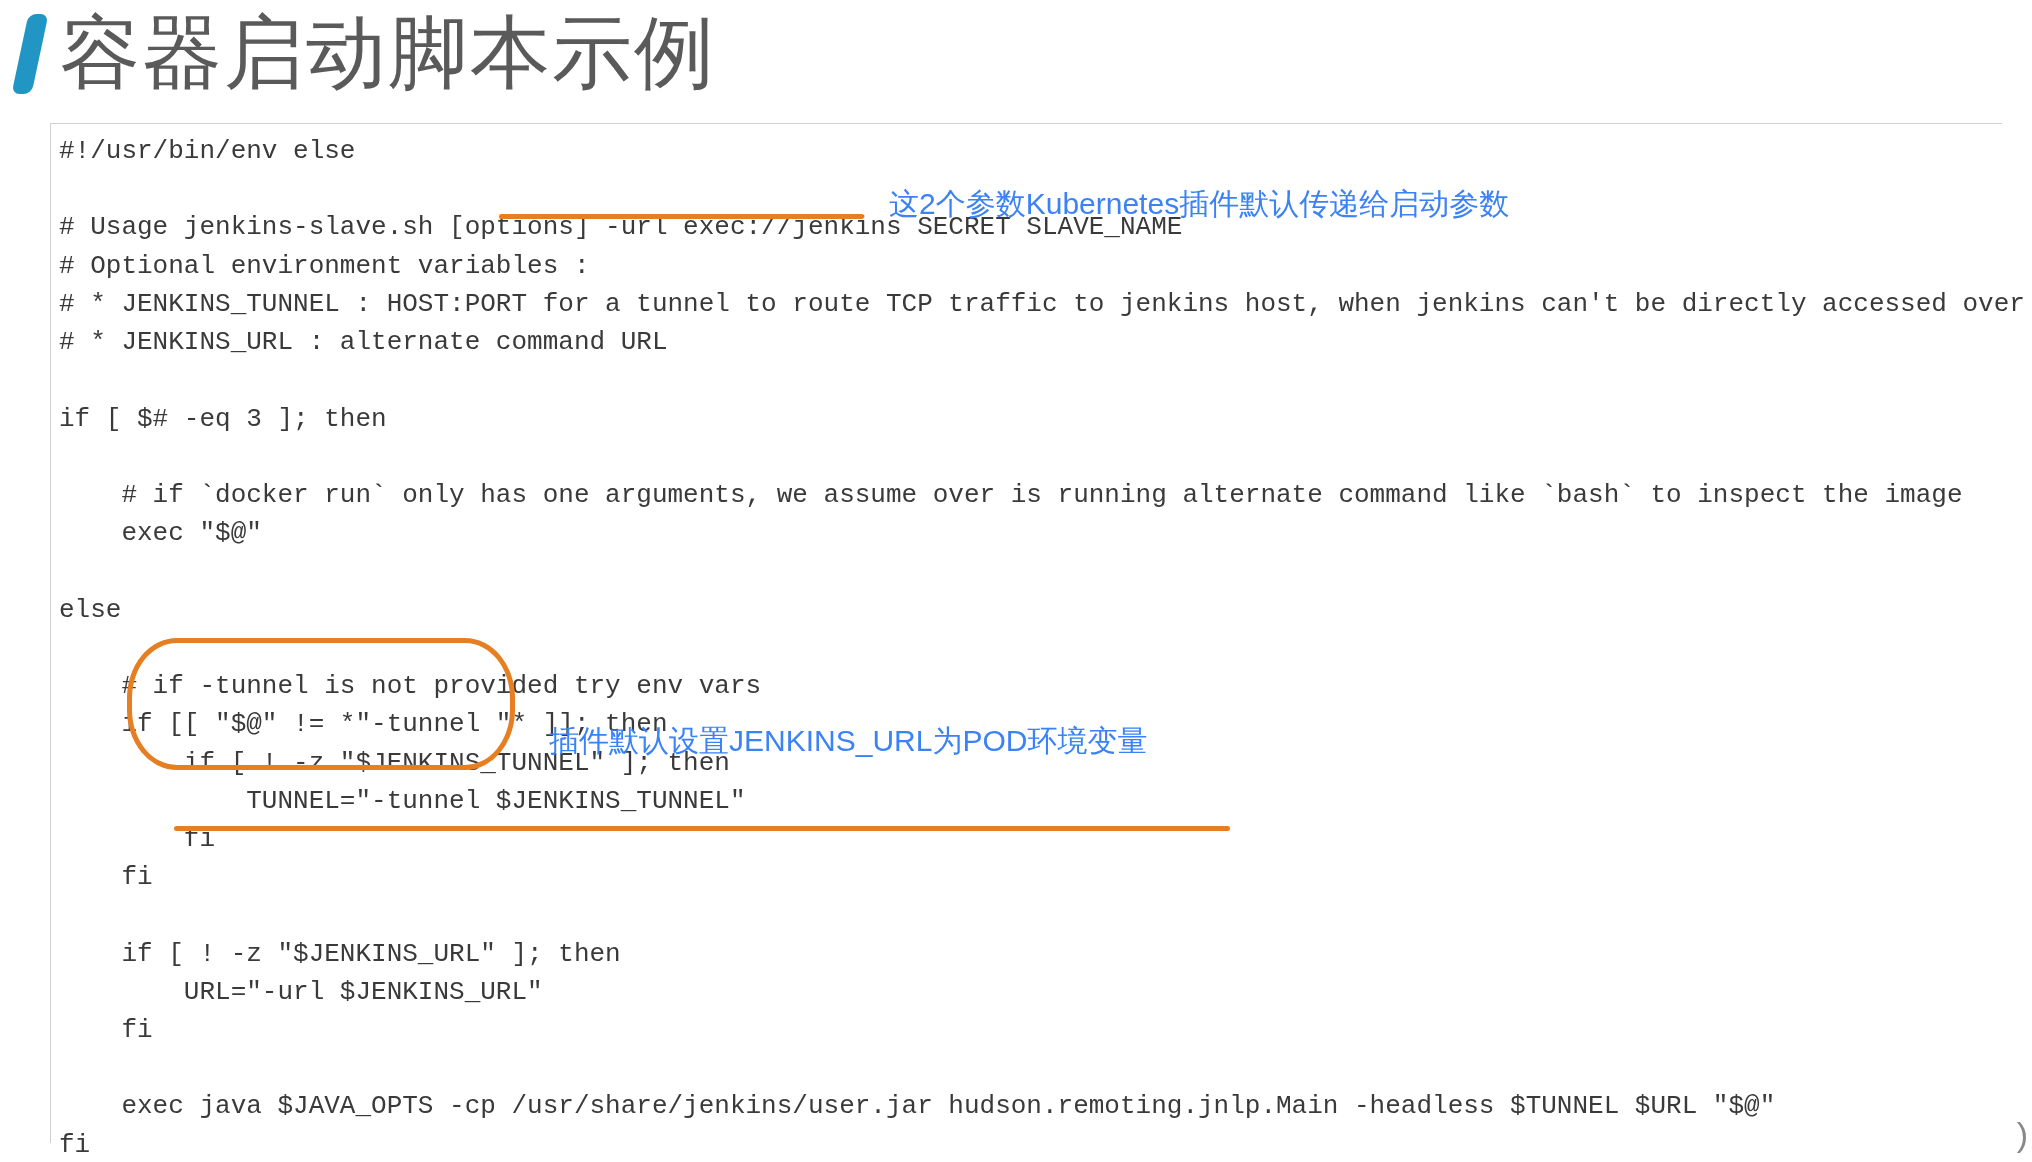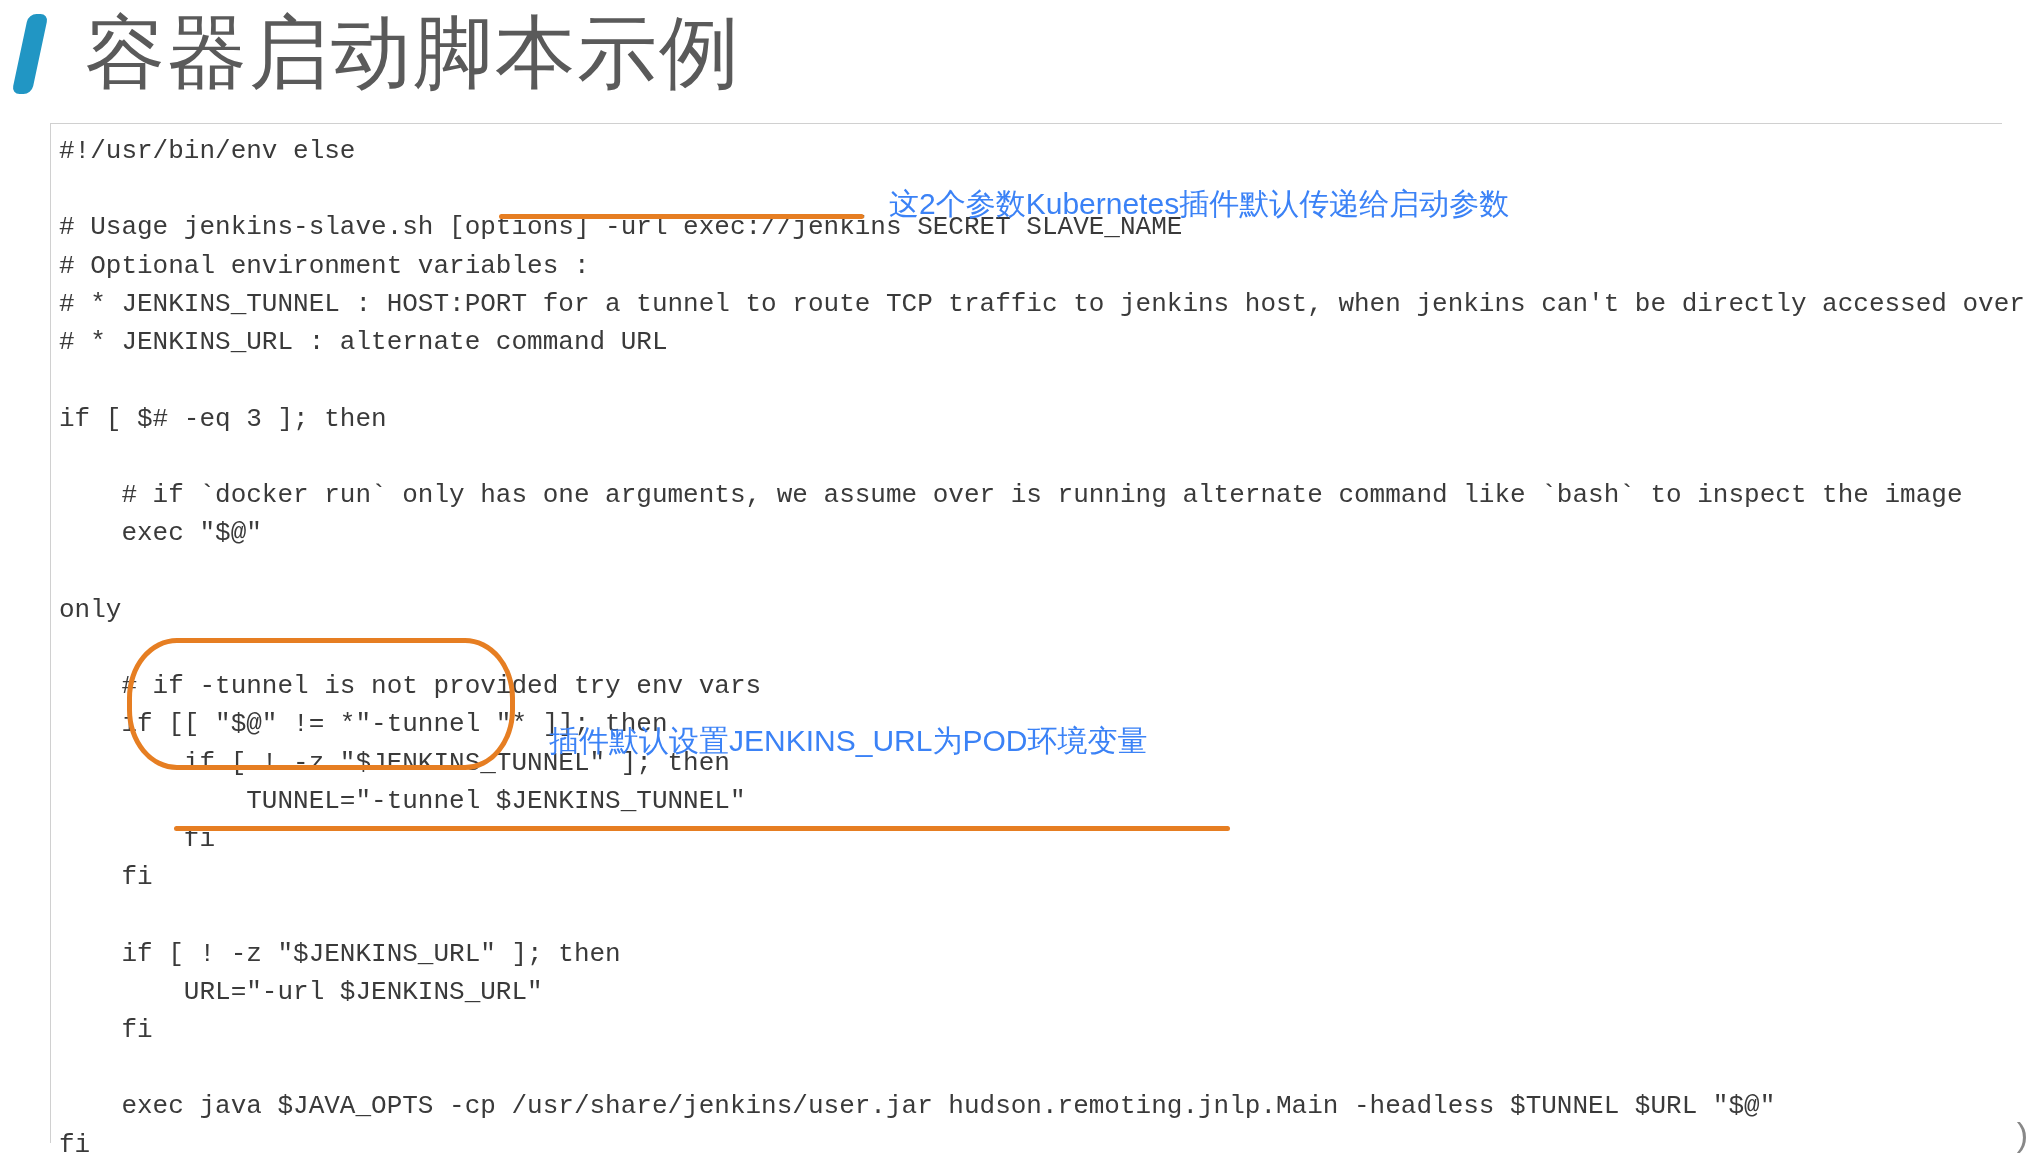--- a/index.html
+++ b/index.html
@@ -12,21 +12,20 @@
       font-family: "Microsoft YaHei", "PingFang SC", sans-serif;
       width: 2032px;
       height: 1162px;
       overflow: hidden;
       position: relative;
     }
     .title-bar {
       display: flex;
       align-items: center;
       padding: 0px 10px 15px 20px;
-      gap: 25px;
     }
     .title-slash {
       width: 20px;
       height: 80px;
       background: #2196c4;
       border-radius: 8px;
       transform: skewX(-12deg);
       margin-right: 20px;
     }
     .title-text {
@@ -118,21 +117,21 @@
 <span># Usage jenkins-slave.sh [options] -url exec://jenkins SECRET SLAVE_NAME</span>
 <span># Optional environment variables :</span>
 <span># * JENKINS_TUNNEL : HOST:PORT for a tunnel to route TCP traffic to jenkins host, when jenkins can't be directly accessed over network</span>
 <span># * JENKINS_URL : alternate command URL</span>
 <span></span>
 <span>if [ $# -eq 3 ]; then</span>
 <span></span>
 <span>    # if `docker run` only has one arguments, we assume over is running alternate command like `bash` to inspect the image</span>
 <span>    exec "$@"</span>
 <span></span>
-<span>only</span>
+<span>else</span>
 <span></span>
 <span>    # if -tunnel is not provided try env vars</span>
 <span>    if [[ "$@" != *"-tunnel "* ]]; then</span>
 <span>        if [ ! -z "$JENKINS_TUNNEL" ]; then</span>
 <span>            TUNNEL="-tunnel $JENKINS_TUNNEL"</span>
 <span>        fi</span>
 <span>    fi</span>
 <span></span>
 <span>    if [ ! -z "$JENKINS_URL" ]; then</span>
 <span>        URL="-url $JENKINS_URL"</span>

